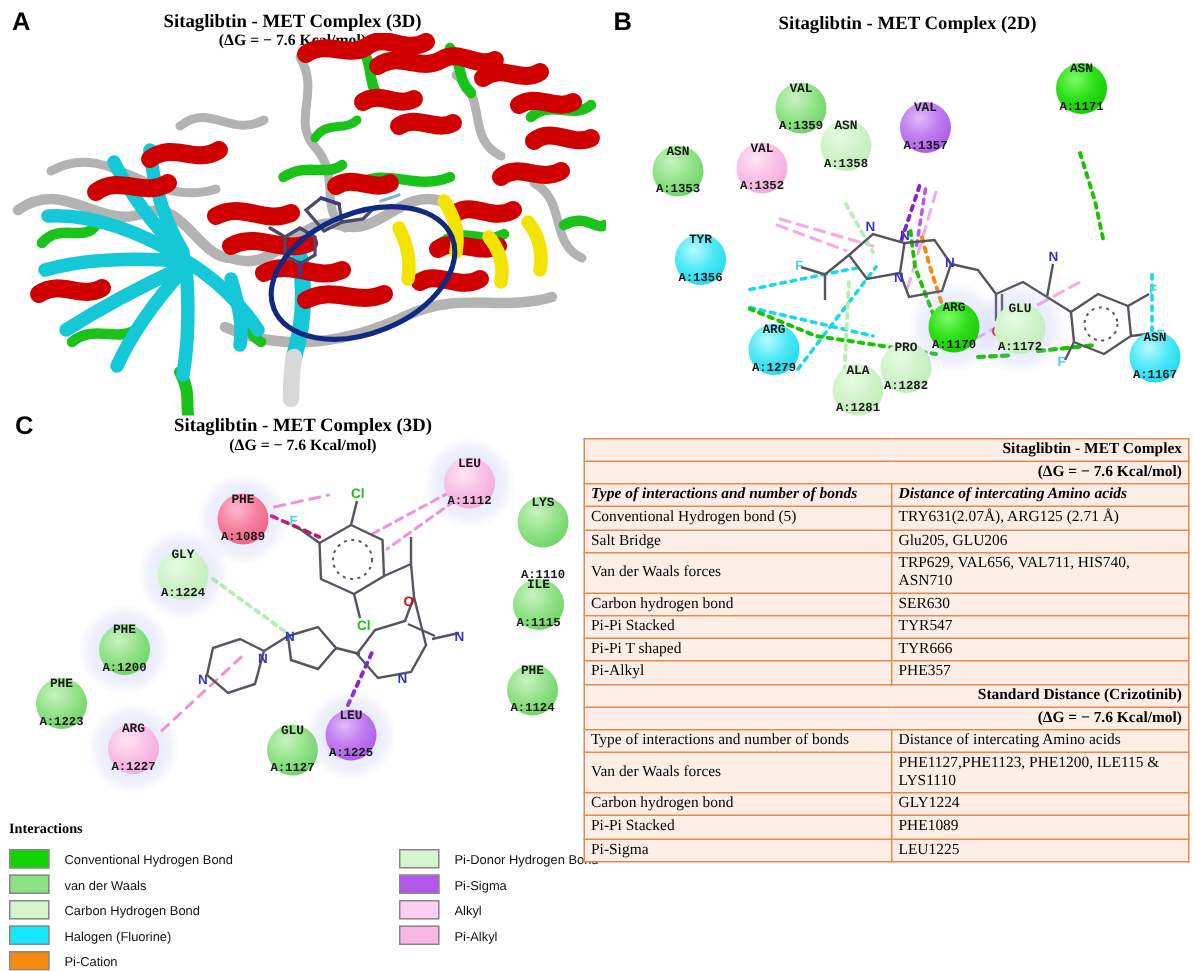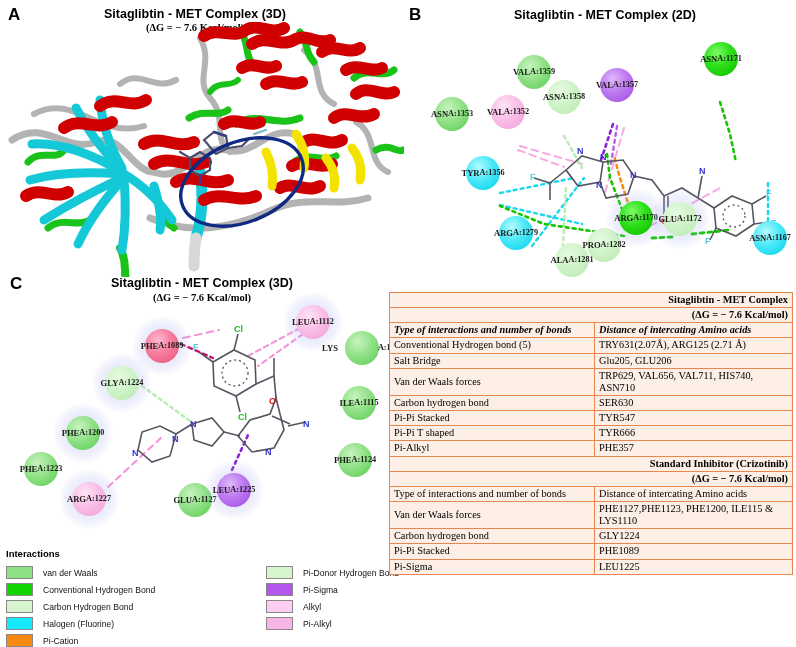--- a/index.html
+++ b/index.html
@@ -3,53 +3,53 @@
 <meta charset="utf-8">
 <style>
   html,body{margin:0;padding:0;background:#ffffff;}
   body{width:796px;height:647px;position:relative;overflow:hidden;
        font-family:"Liberation Sans",sans-serif;color:#000;}
 
   
   .panel-letter{position:absolute;font-weight:bold;font-size:17px;
                 font-family:"Liberation Sans",sans-serif;}
   .panel-title{position:absolute;font-weight:bold;font-size:12.5px;
-               font-family:Liberation Sans, sans-serif;text-align:center;}
+               font-family:Liberation Serif, serif;text-align:center;}
   .panel-sub{position:absolute;font-weight:bold;font-size:10.5px;
              font-family:"Liberation Serif",serif;text-align:center;}
 
   
   #ribbon3d{position:absolute;left:4px;top:22px;width:400px;height:255px;}
 
   
   .diagram{position:absolute;}
   .res{position:absolute;width:34px;height:34px;border-radius:50%;
-       display:flex;flex-direction:row;align-items:center;
-       justify-content:center;line-height:1.02;
+       display:flex;flex-direction:column;align-items:center;
+       justify-content:space-between;line-height:1.02;
        font-size:8.2px;font-weight:bold;color:#1a1a1a;
-       font-family:Liberation Serif, serif;text-align:center;
+       font-family:Liberation Mono, monospace;text-align:center;
        white-space:nowrap;}
   .res span{display:block;}
   .res .rn{font-size:8.6px;}
   .res .ri{font-size:8.2px;}
   .halo{position:absolute;border-radius:50%;
         background:radial-gradient(circle,rgba(140,150,235,.32) 0%,rgba(170,178,240,.18) 55%,rgba(255,255,255,0) 72%);}
 
   
   .c-green   {background:radial-gradient(circle at 38% 32%,#c8f3c0 0%,#8ee084 48%,#6fd467 78%,#63c65c 100%);}
   .c-vivid   {background:radial-gradient(circle at 38% 32%,#7dfc66 0%,#2ee01b 42%,#16c800 80%,#10b800 100%);}
   .c-cyan    {background:radial-gradient(circle at 38% 32%,#b6fbff 0%,#4ee9f7 42%,#1ad9ee 80%,#12cfe6 100%);}
   .c-pink    {background:radial-gradient(circle at 38% 32%,#ffe4f6 0%,#f9bfe6 45%,#f3a8dd 82%,#efa0d9 100%);}
   .c-magenta {background:radial-gradient(circle at 38% 32%,#ffb9d2 0%,#f6809f 42%,#ef5e84 82%,#ea4f79 100%);}
   .c-purple  {background:radial-gradient(circle at 38% 32%,#e0b9fa 0%,#bf7cf0 42%,#a957e6 82%,#a14ee2 100%);}
   .c-pale    {background:radial-gradient(circle at 38% 32%,#e7fbe2 0%,#cdf2c6 50%,#bfecb7 85%,#b8e9b0 100%);}
 
   
   #legend{position:absolute;left:6px;top:548px;width:382px;height:96px;}
-  .legend-title{font-size:9.5px;font-weight:bold;font-family:Liberation Sans, sans-serif;}
+  .legend-title{font-size:9.5px;font-weight:bold;font-family:Liberation Serif, serif;}
   .legend-col{position:absolute;top:16px;}
   .legend-row{display:flex;align-items:center;height:17px;}
   .swatch{width:25px;height:11px;border:1px solid #888;margin-right:10px;flex:0 0 auto;}
   .legend-label{font-size:8.6px;font-family:"Liberation Sans",sans-serif;color:#111;}
 
   
   #interaction-table{position:absolute;left:389px;top:292px;width:403px;
                      border-collapse:collapse;table-layout:fixed;
                      font-family:"Liberation Serif",serif;}
   #interaction-table td{border:1px solid #e8884f;background:#fdeee6;
@@ -248,21 +248,21 @@
         <span class="ri">A:1358</span>
       </div>
       <div class="res c-purple" style="left: 186px; top: 40px;">
         <span class="rn">VAL</span>
         <span class="ri">A:1357</span>
       </div>
       <div class="res c-vivid" style="left: 290px; top: 14px;">
         <span class="rn">ASN</span>
         <span class="ri">A:1171</span>
       </div>
-      <div class="res c-cyan" style="left: 52px; top: 128px;">
+      <div class="res c-cyan" style="left: 36px; top: 128px;">
         <span class="rn">TYR</span>
         <span class="ri">A:1356</span>
       </div>
       <div class="res c-cyan" style="left: 85px; top: 188px;">
         <span class="rn">ARG</span>
         <span class="ri">A:1279</span>
       </div>
       <div class="res c-pale" style="left: 141px; top: 215px;">
         <span class="rn">ALA</span>
         <span class="ri">A:1281</span>
@@ -393,26 +393,26 @@
         <span class="rn">LEU</span>
         <span class="ri">A:1225</span>
       </div>
     </div>
 </div>
 
 <div id="legend">
   <div class="legend-title">Interactions</div>
   <div class="legend-col" id="legend-left" style="left:0px;width:240px;">
       <div class="legend-row">
+        <span class="swatch" style="background: rgb(18, 212, 0);"></span>
+        <span class="legend-label">Conventional Hydrogen Bond</span>
+      </div>
+      <div class="legend-row">
         <span class="swatch" style="background: rgb(142, 224, 132);"></span>
         <span class="legend-label">van der Waals</span>
-      </div>
-      <div class="legend-row">
-        <span class="swatch" style="background: rgb(18, 212, 0);"></span>
-        <span class="legend-label">Conventional Hydrogen Bond</span>
       </div>
       <div class="legend-row">
         <span class="swatch" style="background: rgb(214, 245, 207);"></span>
         <span class="legend-label">Carbon Hydrogen Bond</span>
       </div>
       <div class="legend-row">
         <span class="swatch" style="background: rgb(22, 232, 251);"></span>
         <span class="legend-label">Halogen (Fluorine)</span>
       </div>
       <div class="legend-row">
@@ -478,21 +478,21 @@
       </tr>
       <tr>
         <td>Pi-Pi T shaped</td>
         <td>TYR666</td>
       </tr>
       <tr>
         <td>Pi-Alkyl</td>
         <td>PHE357</td>
       </tr>
       <tr>
-        <td colspan="2" class="tbl-section">Standard Inhibitor (Crizotinib)</td>
+        <td colspan="2" class="tbl-section">Standard Distance (Crizotinib)</td>
       </tr>
       <tr>
         <td colspan="2" class="tbl-section">(ΔG = − 7.6 Kcal/mol)</td>
       </tr>
       <tr>
         <td class="tbl-colhead tbl-colhead2">Type of interactions and number of bonds</td>
         <td class="tbl-colhead tbl-colhead2">Distance of intercating Amino acids</td>
       </tr>
       <tr>
         <td>Van der Waals forces</td>

